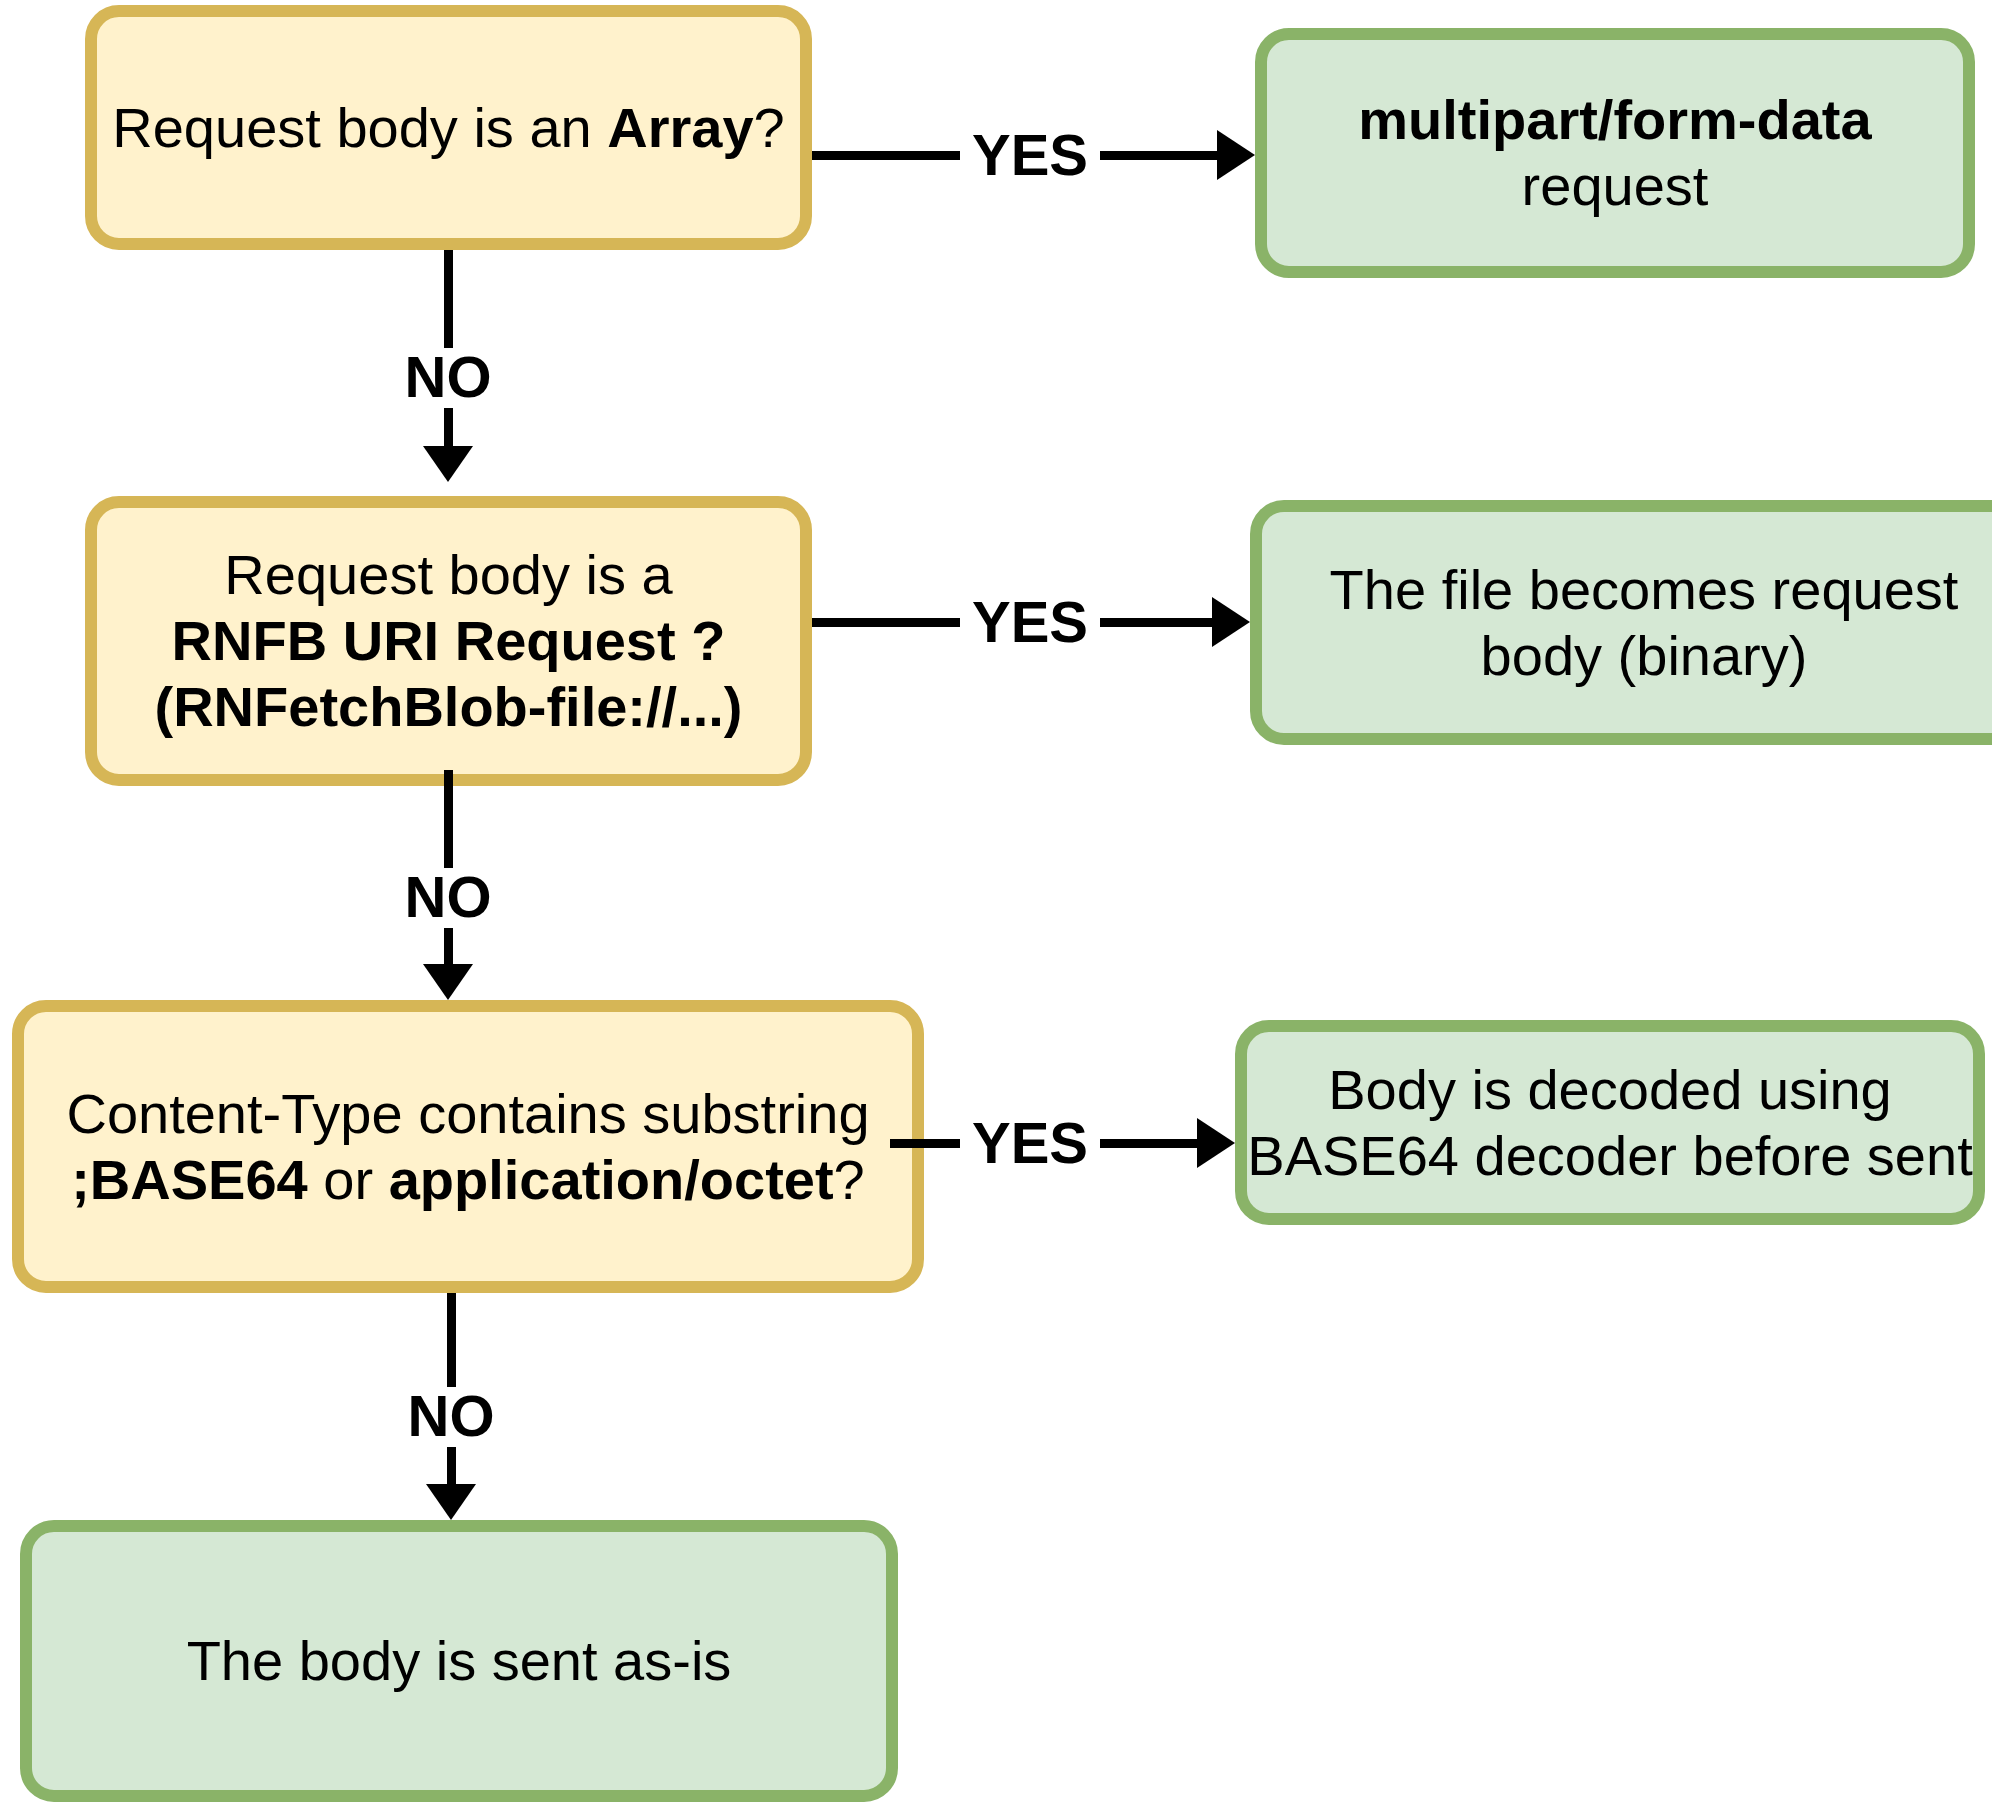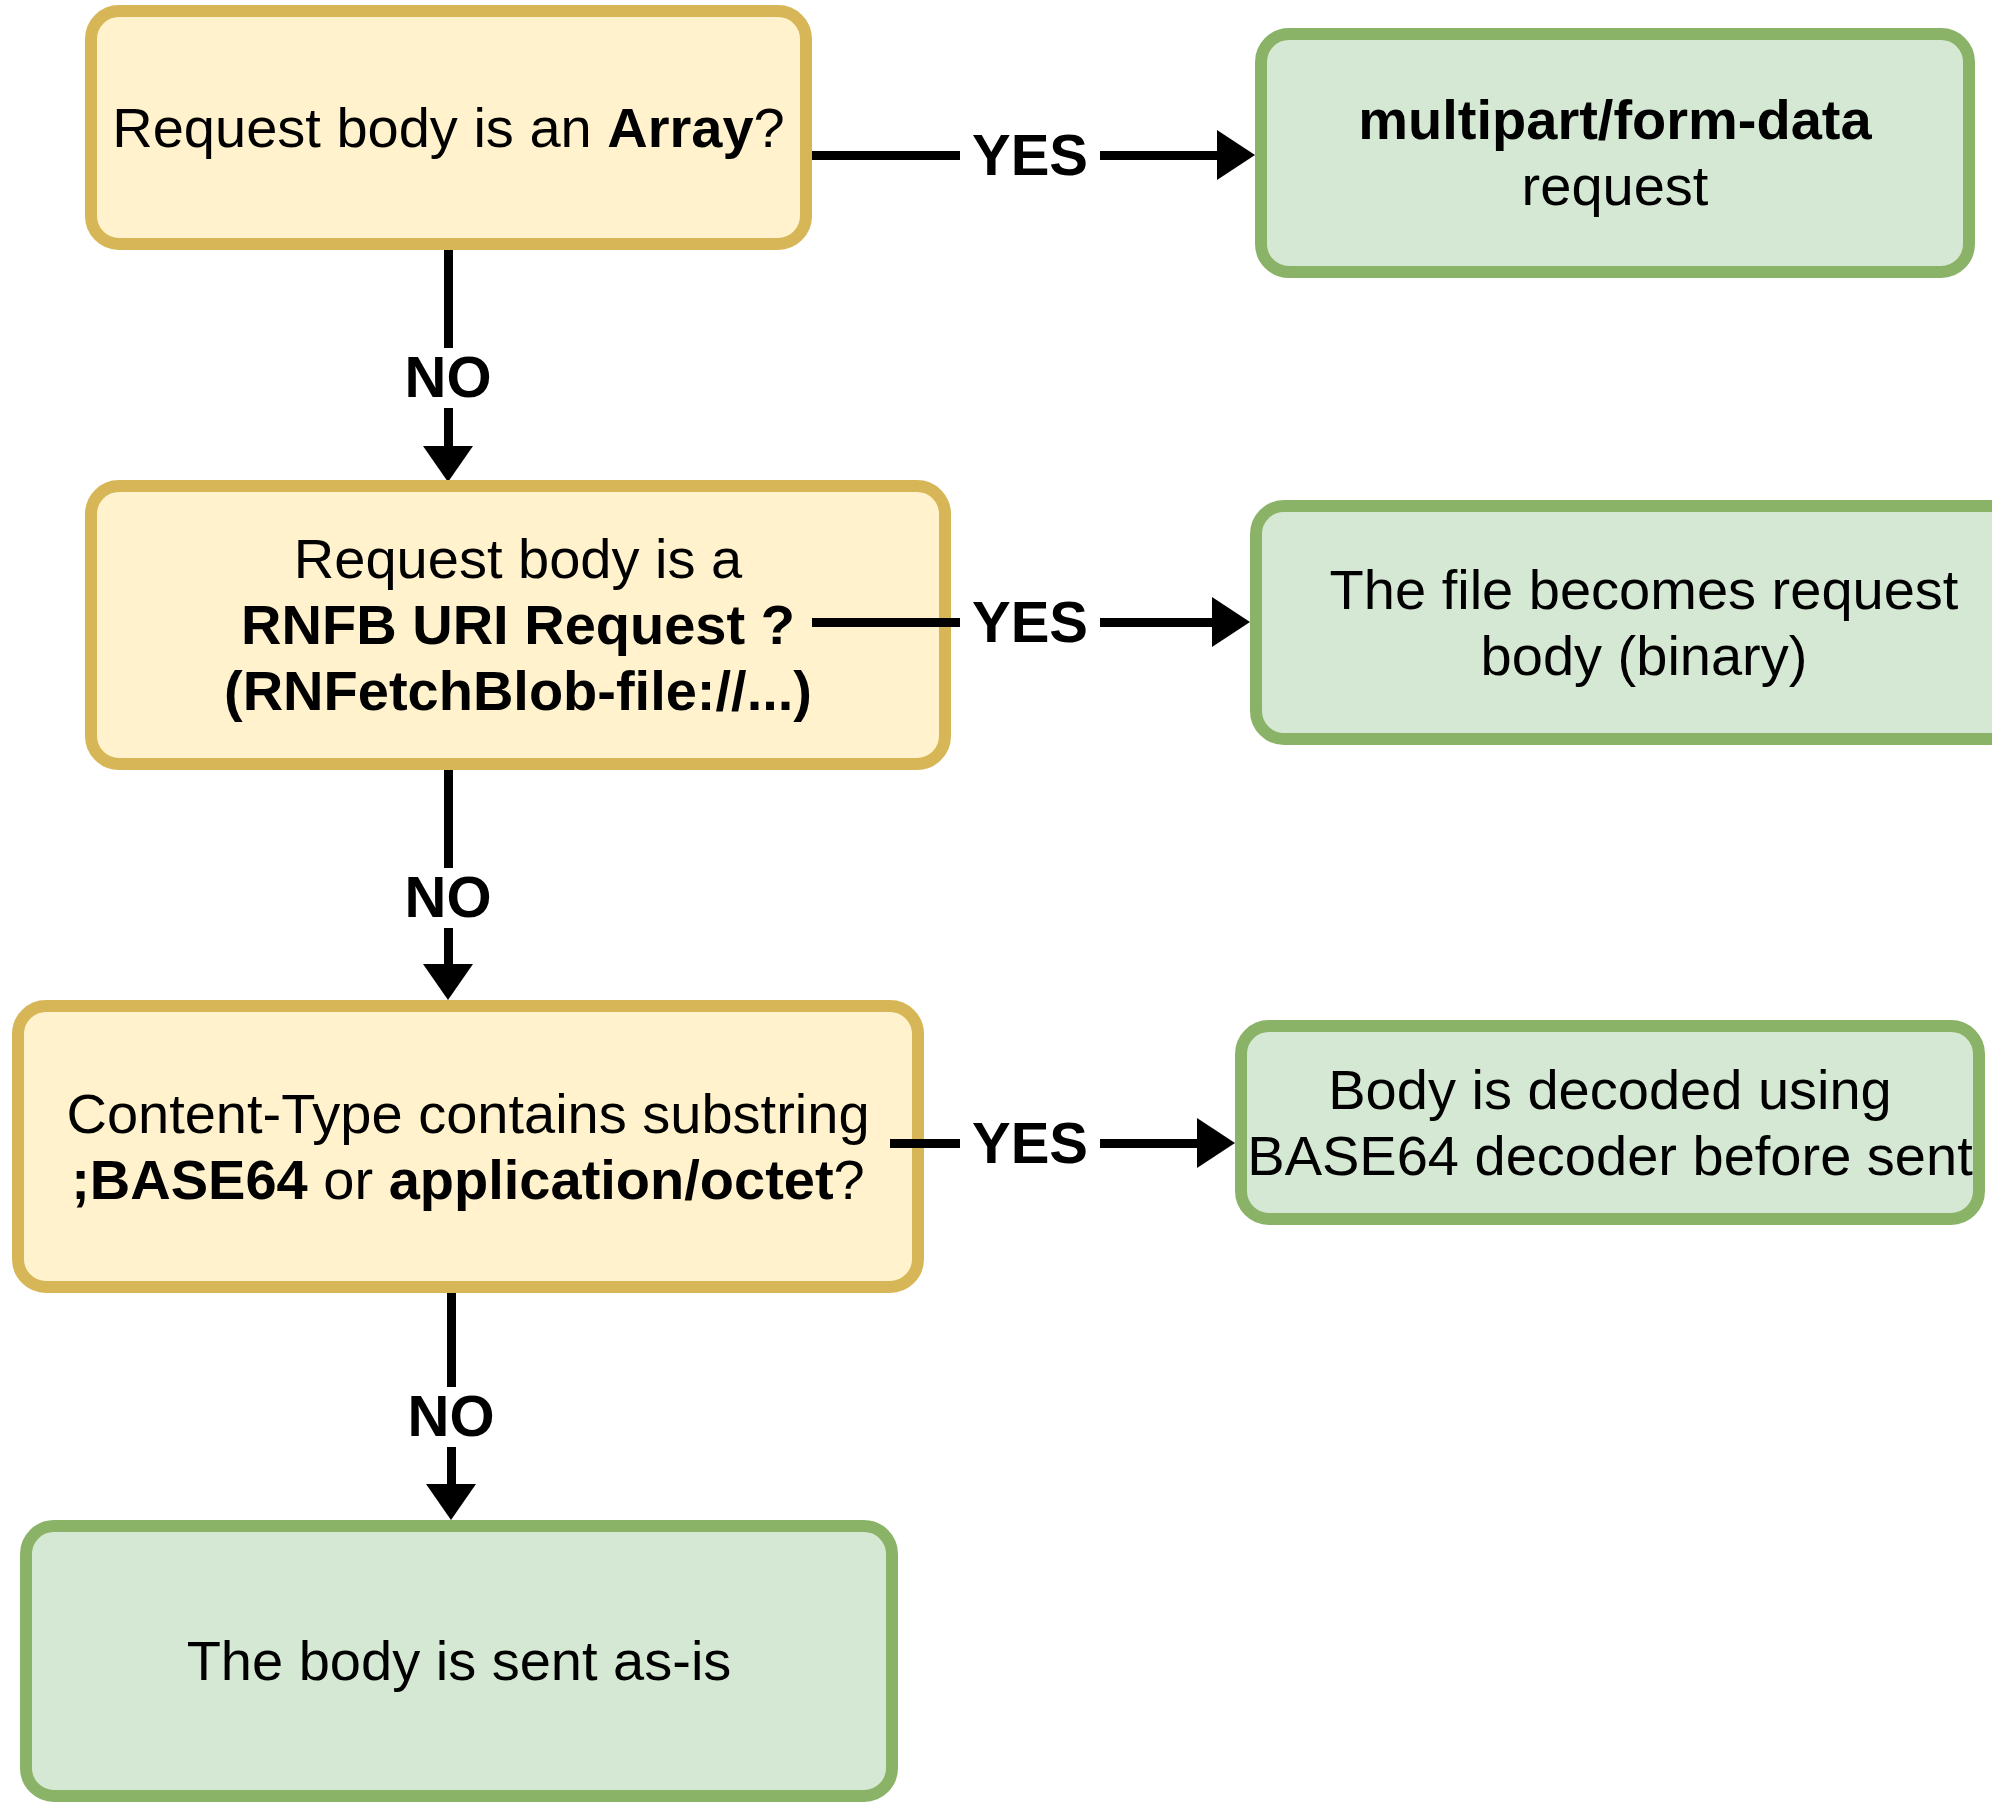--- a/index.html
+++ b/index.html
@@ -83,21 +83,21 @@
   <div class="node result" style="left:1255px;top:28px;width:720px;height:250px;">
     <div><b>multipart/form-data</b></div>
     <div><span>request</span></div>
   </div>
 
   <div class="vline" style="left:444px;top:250px;height:98px;"></div>
   <div class="edge-label" style="left:378px;top:346px;">NO</div>
   <div class="vline" style="left:444px;top:408px;height:40px;"></div>
   <div class="head-down" style="left:423px;top:446px;"></div>
 
-  <div class="node decision" style="left:85px;top:480px;width:866px;height:290px;">
+  <div class="node decision" style="left:85px;top:496px;width:727px;height:290px;">
     <div><span>Request body is a</span></div>
     <div><b>RNFB URI Request ?</b></div>
     <div><b>(RNFetchBlob-file://...)</b></div>
   </div>
 
   <div class="hline" style="left:812px;top:618px;width:148px;"></div>
   <div class="edge-label" style="left:960px;top:591px;">YES</div>
   <div class="hline" style="left:1100px;top:618px;width:112px;"></div>
   <div class="head-right" style="left:1212px;top:597px;"></div>
 

